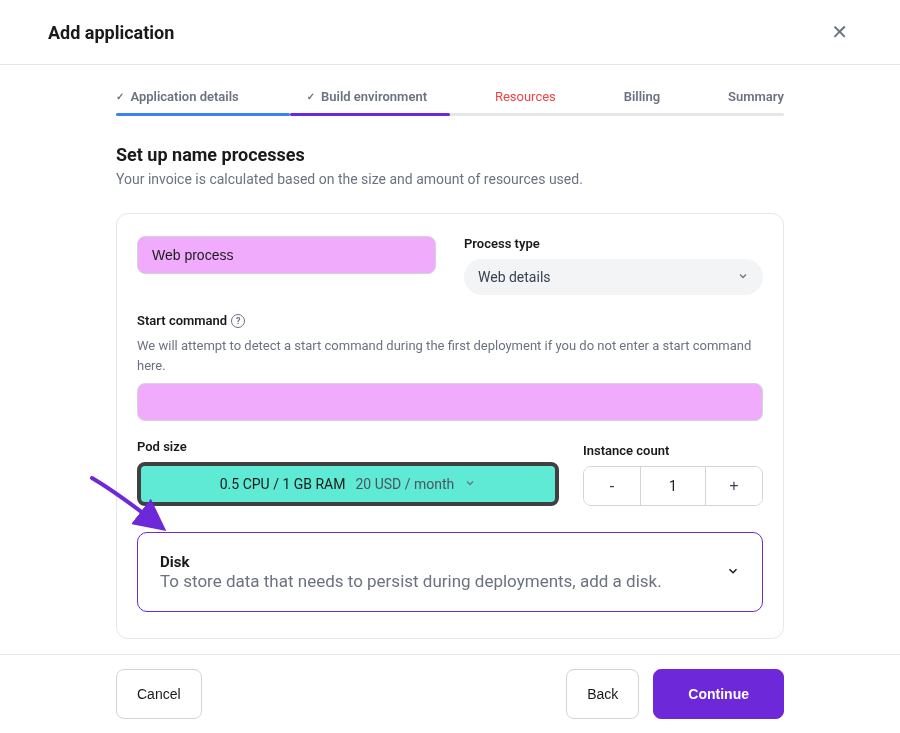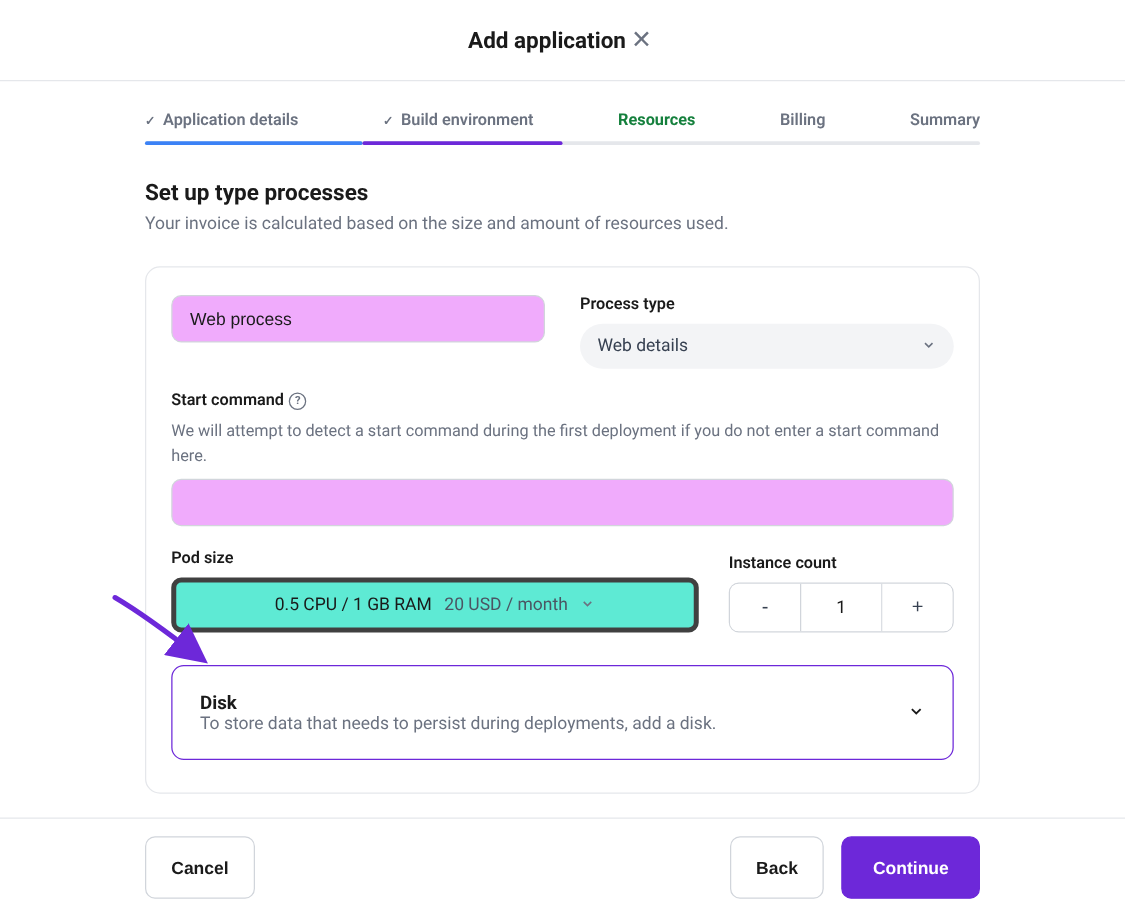--- a/index.html
+++ b/index.html
@@ -10,21 +10,21 @@
     body {
       font-family: -apple-system, BlinkMacSystemFont, "Segoe UI", Roboto, Helvetica, Arial, sans-serif;
       background: #ffffff;
       color: #1a1a1a;
       width: 900px;
       height: 733px;
       position: relative;
     }
     .modal-header {
       display: flex;
-      justify-content: center;
+      justify-content: space-between;
       align-items: center;
       padding: 18px 48px;
       border-bottom: 1px solid #e5e7eb;
     }
     .modal-title {
       font-size: 18px;
       font-weight: 700;
       color: #1a1a1a;
     }
     .close-btn {
@@ -76,22 +76,22 @@
       display: flex;
       align-items: center;
       gap: 6px;
       padding: 12px 0;
       font-size: 13px;
       font-weight: 600;
       color: #6b7280;
       white-space: nowrap;
     }
     .step.current {
-      color: #15803d;
-      font-weight: 700;
+      color: #ef4444;
+      font-weight: 400;
     }
     .step-check {
       color: #6b7280;
       font-size: 10px;
     }
     .spacer {
       flex: 1 1 auto;
     }
     .section-title {
       font-size: 18px;
@@ -230,21 +230,21 @@
       justify-content: space-between;
       gap: 14px;
     }
     .disk-title {
       font-size: 15px;
       font-weight: 700;
       color: #1a1a1a;
       margin-bottom: 0;
     }
     .disk-sub {
-      font-size: 14px;
+      font-size: 17px;
       color: #6b7280;
     }
     .pod-row {
       display: flex;
       gap: 24px;
       align-items: flex-end;
     }
     .pod-col {
       flex: 1 1 auto;
     }
@@ -281,34 +281,34 @@
       background: #ffffff;
     }
     .footer-right {
       display: flex;
       gap: 14px;
     }
     .btn {
       padding: 16px 20px;
       border-radius: 8px;
       font-size: 14px;
-      font-weight: 700;
+      font-weight: 400;
       cursor: pointer;
     }
     .btn-secondary {
       background: #ffffff;
       border: 1px solid #d1d5db;
       color: #1a1a1a;
     }
     .btn-primary {
       background: #6d28d9;
       border: 1px solid #6d28d9;
       color: #ffffff;
       font-weight: 600;
-      padding: 10px 24px;
+      padding: 10px 34px;
     }
   </style>
 </head>
 <body>
 
 <div class="modal-header">
   <div class="modal-title">Add application</div>
   <button class="close-btn">
     <span>✕</span>
   </button>
@@ -335,21 +335,21 @@
     </div>
     <div class="spacer"></div>
     <div class="step">
       <span>Summary</span>
     </div>
     <div class="stepper-track"></div>
     <div class="stepper-fill-1"></div>
     <div class="stepper-fill-2"></div>
   </div>
 
-  <div class="section-title">Set up type processes</div>
+  <div class="section-title">Set up name processes</div>
   <div class="section-subtitle">Your invoice is calculated based on the size and amount of resources used.</div>
 
   <div class="card">
     <div class="row">
       <div class="col">
         <input type="text" class="text-input" value="Web process" style="">
       </div>
       <div class="col">
         <div class="label">Process type</div>
         <div class="select-wrap">

